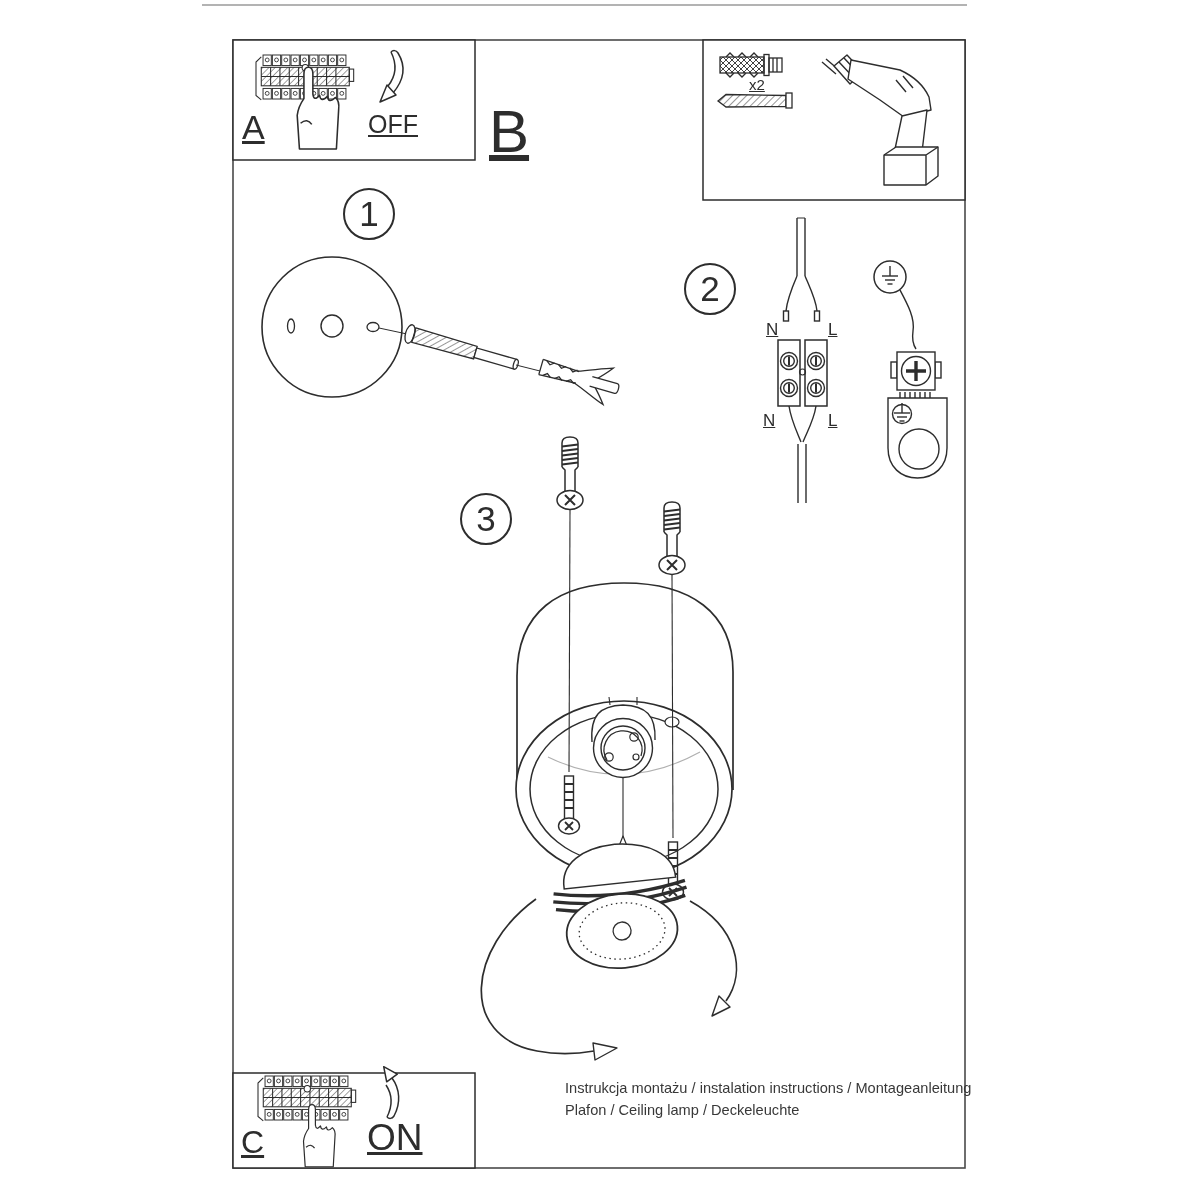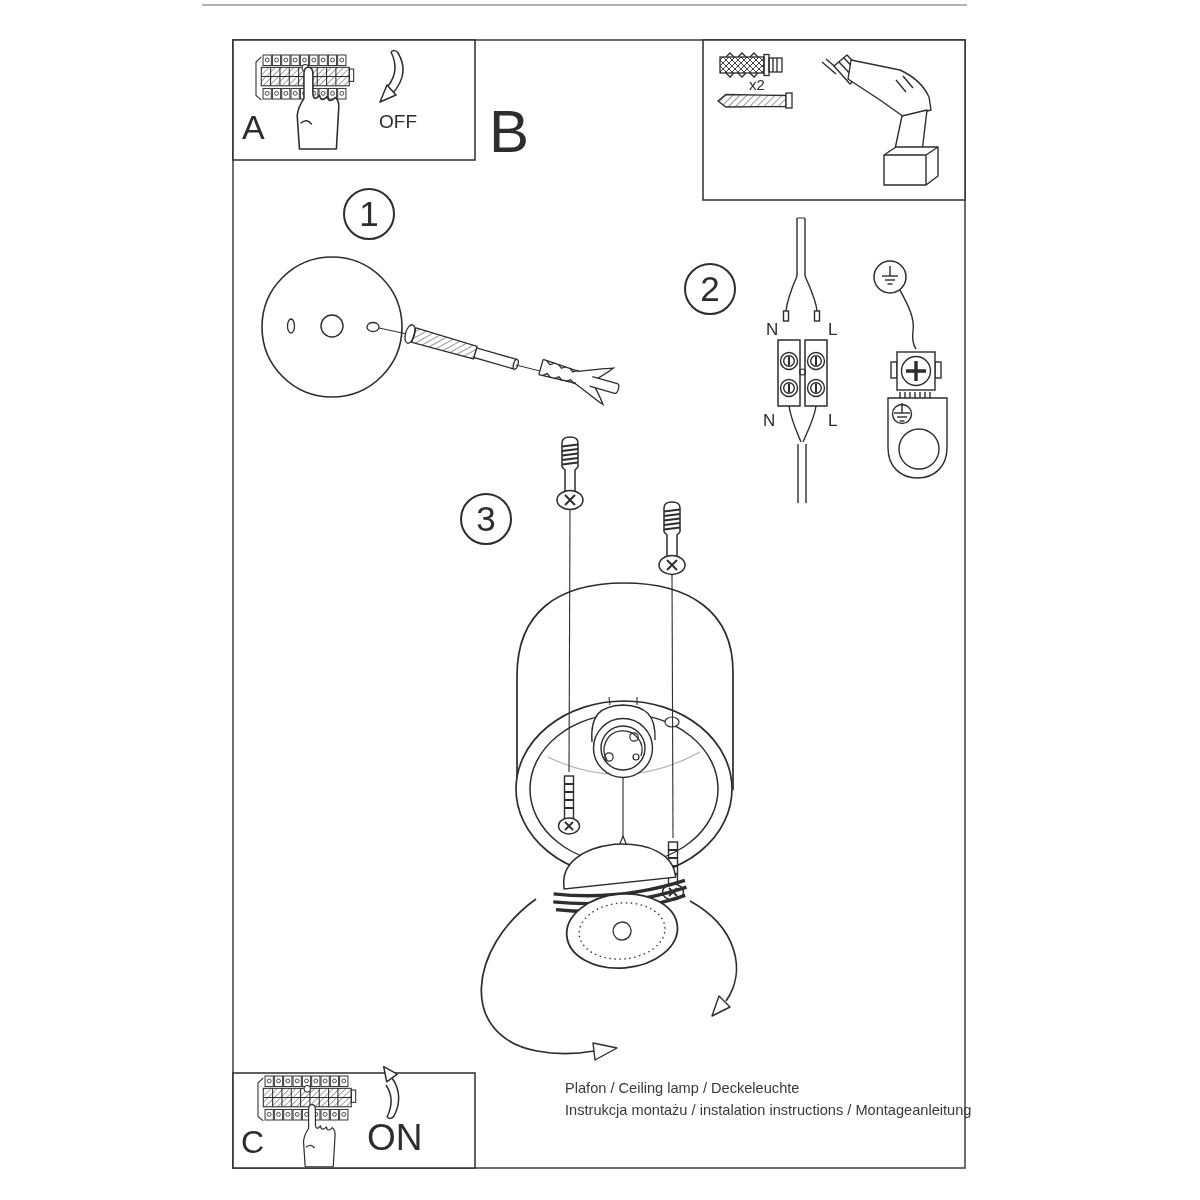--- a/index.html
+++ b/index.html
@@ -1,17 +1,17 @@
 <!DOCTYPE html>
 <html><head>
 <meta charset="utf-8">
 <style>
   html,body{margin:0;padding:0;background:#ffffff;}
   body{width:1200px;height:1200px;position:relative;font-family:"Liberation Sans",sans-serif;color:#2d2d2d;overflow:hidden;}
-  .abs{position:absolute;line-height:1;}
+  .abs{position:absolute;line-height:1;text-decoration:underline;}
   .lbl{color:#2d2d2d;}
   .step-circle{
     position:absolute;width:48px;height:48px;border:2px solid #2d2d2d;border-radius:50%;
     display:flex;align-items:center;justify-content:center;font-size:35px;color:#2d2d2d;background:#fff;
   }
   .nl{font-size:17px;}
   .footer{position:absolute;left:565px;top:1077px;font-size:14.6px;color:#383838;}
   .footer div{line-height:22px;white-space:nowrap;}
   svg{position:absolute;left:0;top:0;}
 </style>
@@ -278,21 +278,21 @@
     </g>
     <g stroke="#2d2d2d" fill="none" stroke-width="1.5">
       <path d="M387,1117 C389,1119 392,1119 394,1116 C401,1103 400,1089 392,1078"></path>
       <path d="M387,1117 C393,1105 392,1094 386,1085"></path>
       <polygon points="383.7,1066.7 397.3,1074.2 386.7,1081.8" fill="#fff" stroke-linejoin="round"></polygon>
     </g>
   </g>
 </svg>
 
 <div class="abs lbl" style="left:242px;top:110px;font-size:34px;">A</div>
-<div class="abs lbl" style="left:379px;top:112px;font-size:19px;text-align:center;">OFF</div>
+<div class="abs lbl" style="left:368px;top:112px;font-size:25px;text-align:center;">OFF</div>
 <div class="abs lbl" style="left:489px;top:102px;font-size:60px;">B</div>
 <div class="abs lbl" style="left:749px;top:77px;font-size:15px;">x2</div>
 
 <div class="step-circle" style="left:343px;top:188px;">
   <span>1</span>
 </div>
 <div class="step-circle" style="left:684px;top:263px;">
   <span>2</span>
 </div>
 <div class="step-circle" style="left:460px;top:493px;">
@@ -301,15 +301,15 @@
 
 <div class="abs lbl nl" style="left:766px;top:321px;">N</div>
 <div class="abs lbl nl" style="left:828px;top:321px;">L</div>
 <div class="abs lbl nl" style="left:763px;top:412px;">N</div>
 <div class="abs lbl nl" style="left:828px;top:412px;">L</div>
 
 <div class="abs lbl" style="left:241px;top:1126px;font-size:32px;">C</div>
 <div class="abs lbl" style="left:367px;top:1119px;font-size:37px;">ON</div>
 
 <div class="footer">
+  <div>Instrukcja montażu / instalation instructions / Montageanleitung</div>
   <div>Plafon / Ceiling lamp / Deckeleuchte</div>
-  <div>Instrukcja montażu / instalation instructions / Montageanleitung</div>
 </div>
 
 </body></html>

